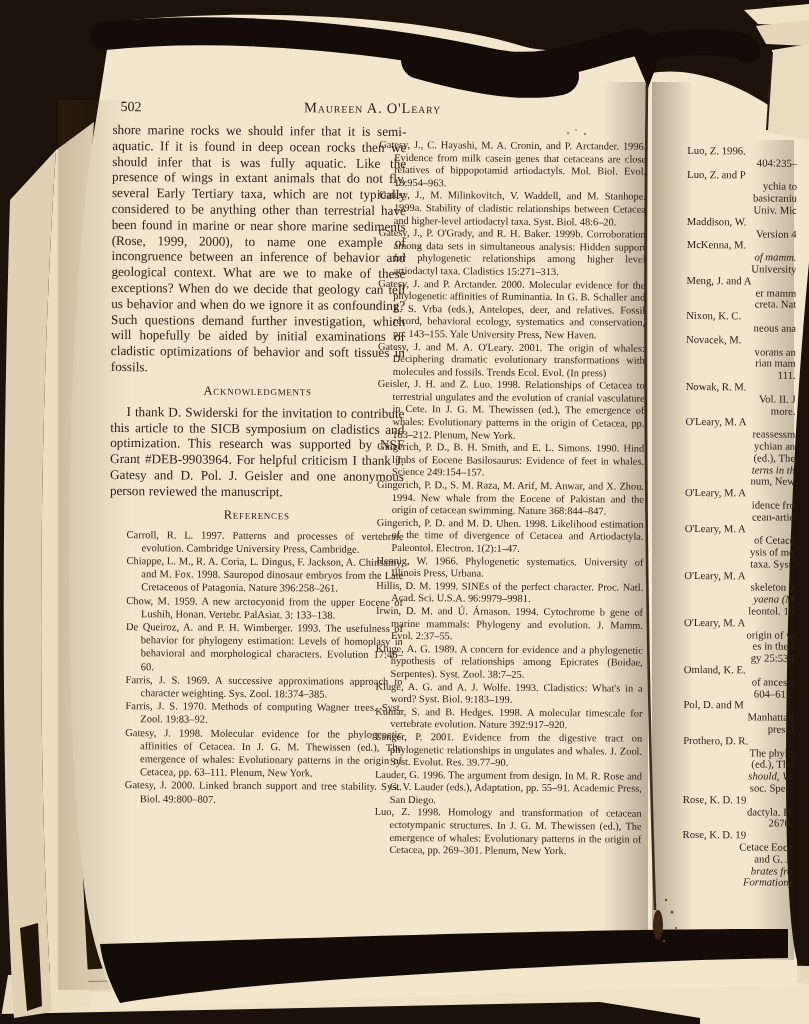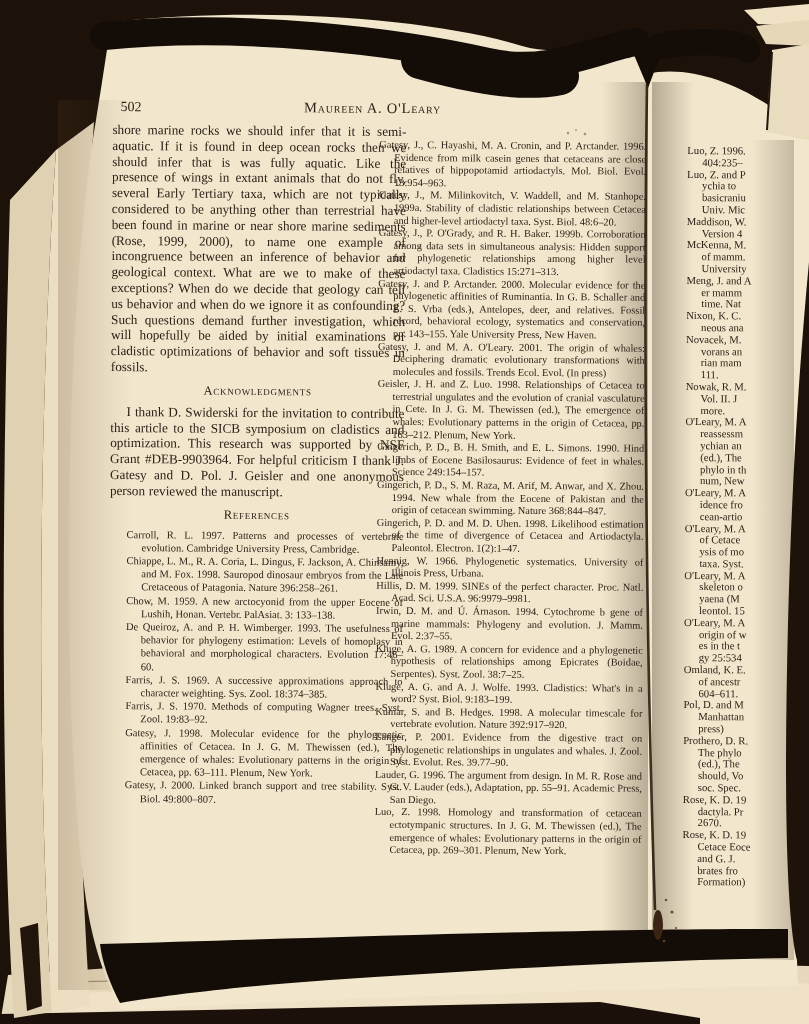--- a/index.html
+++ b/index.html
@@ -16,22 +16,22 @@
   .body-par.first-indent{text-indent:16px;}
   .sc-head{font-variant:small-caps;font-weight:normal;font-size:12.6px;text-align:center;
            letter-spacing:.7px;margin:8px 0 6px;}
   .refs{text-align:justify;}
   .col-left .refs{margin-left:17px;font-size:10.5px;line-height:13.2px;}
   .ref{text-indent:-15px;padding-left:15px;}
   .col-mid{position:absolute;left:377px;top:139px;width:267px;font-size:10.4px;line-height:12.6px;}
   .col-right{position:absolute;left:685px;top:143px;width:110px;height:780px;overflow:hidden;
              font-size:10.7px;line-height:11.8px;}
   .rline{white-space:nowrap;}
-  .rline.indent{padding-left:15px;}
-  .rline.italic{}
+  .rline.indent{padding-left:15px;text-align:right;}
+  .rline.italic{font-style:italic;}
 </style>
 </head>
 <body>
 
 <div class="scene">
 
   <svg class="backdrop" width="809" height="1024" viewBox="0 0 809 1024">
     <defs>
       <linearGradient id="gLeft" x1="0" y1="0" x2="1" y2="0">
         <stop offset="0" stop-color="rgba(90,62,32,0.38)"></stop>
@@ -157,35 +157,35 @@
         <div class="rline indent">ychia to</div>
         <div class="rline indent">basicraniu</div>
         <div class="rline indent">Univ. Mic</div>
         <div class="rline">Maddison, W.</div>
         <div class="rline indent">Version 4</div>
         <div class="rline">McKenna, M.</div>
         <div class="rline indent italic">of mamm.</div>
         <div class="rline indent">University</div>
         <div class="rline">Meng, J. and A</div>
         <div class="rline indent">er mamm</div>
-        <div class="rline indent">time. Nat</div>
+        <div class="rline indent">creta. Nat</div>
         <div class="rline">Nixon, K. C.</div>
         <div class="rline indent">neous ana</div>
         <div class="rline">Novacek, M.</div>
         <div class="rline indent">vorans an</div>
         <div class="rline indent">rian mam</div>
         <div class="rline indent">111.</div>
         <div class="rline">Nowak, R. M.</div>
         <div class="rline indent">Vol. II. J</div>
         <div class="rline indent">more.</div>
         <div class="rline">O'Leary, M. A</div>
         <div class="rline indent">reassessm</div>
         <div class="rline indent">ychian an</div>
         <div class="rline indent">(ed.), The</div>
-        <div class="rline indent italic">phylo in th</div>
+        <div class="rline indent italic">terns in th</div>
         <div class="rline indent">num, New</div>
         <div class="rline">O'Leary, M. A</div>
         <div class="rline indent">idence fro</div>
         <div class="rline indent">cean-artio</div>
         <div class="rline">O'Leary, M. A</div>
         <div class="rline indent">of Cetace</div>
         <div class="rline indent">ysis of mo</div>
         <div class="rline indent">taxa. Syst.</div>
         <div class="rline">O'Leary, M. A</div>
         <div class="rline indent">skeleton o</div>

